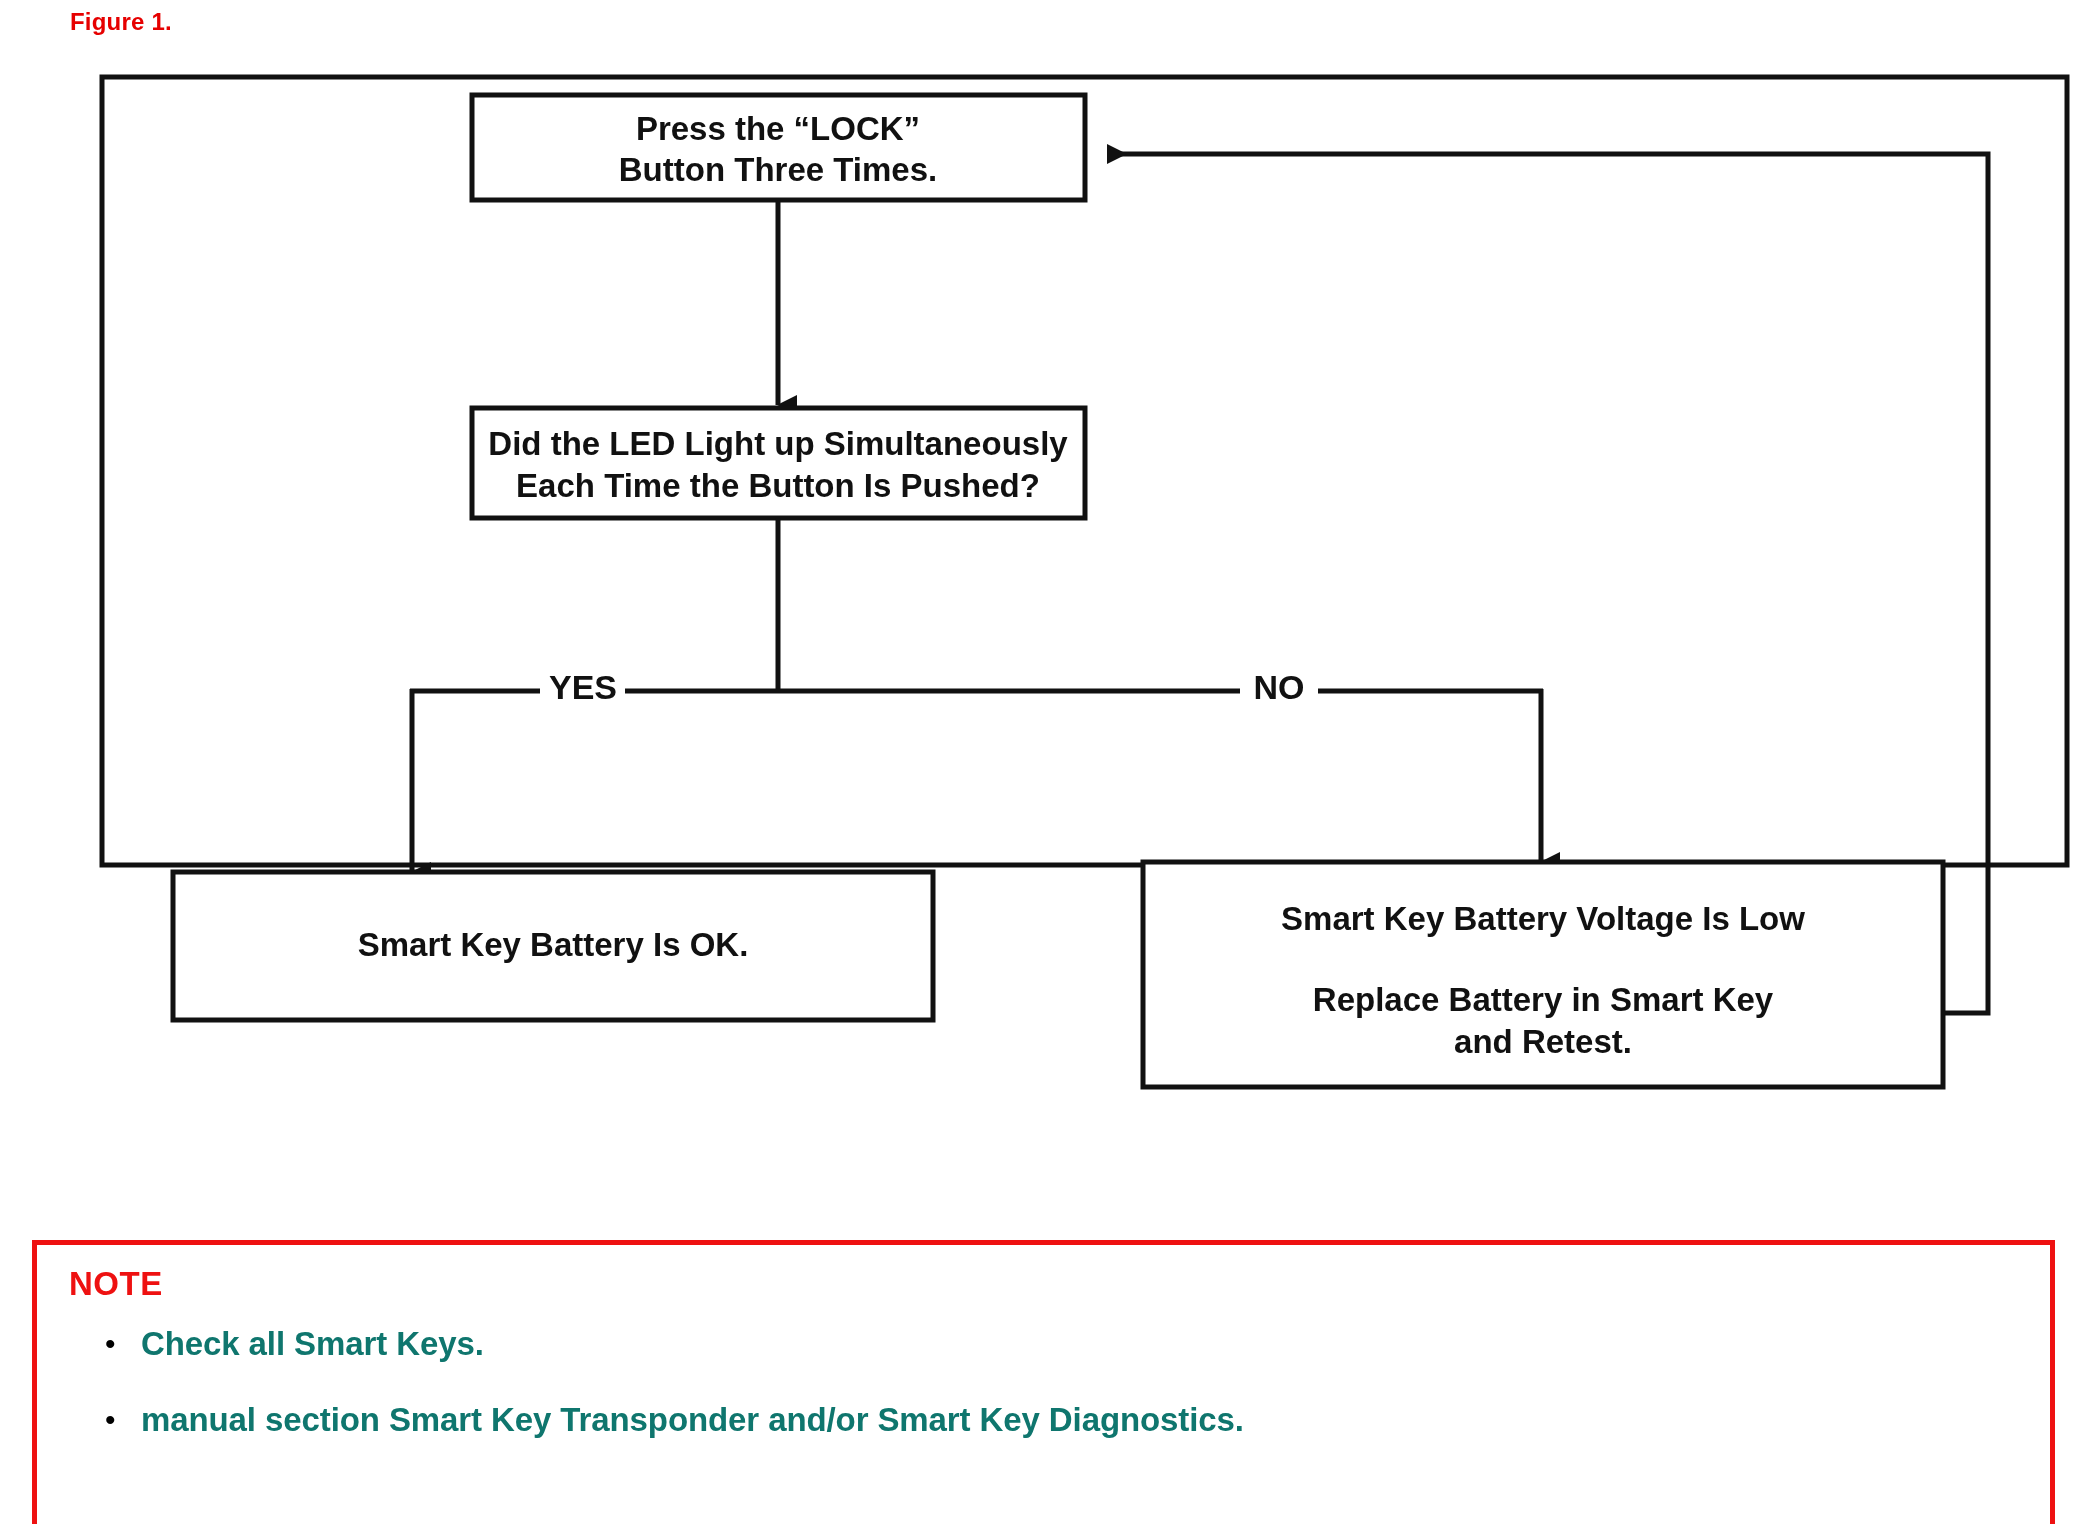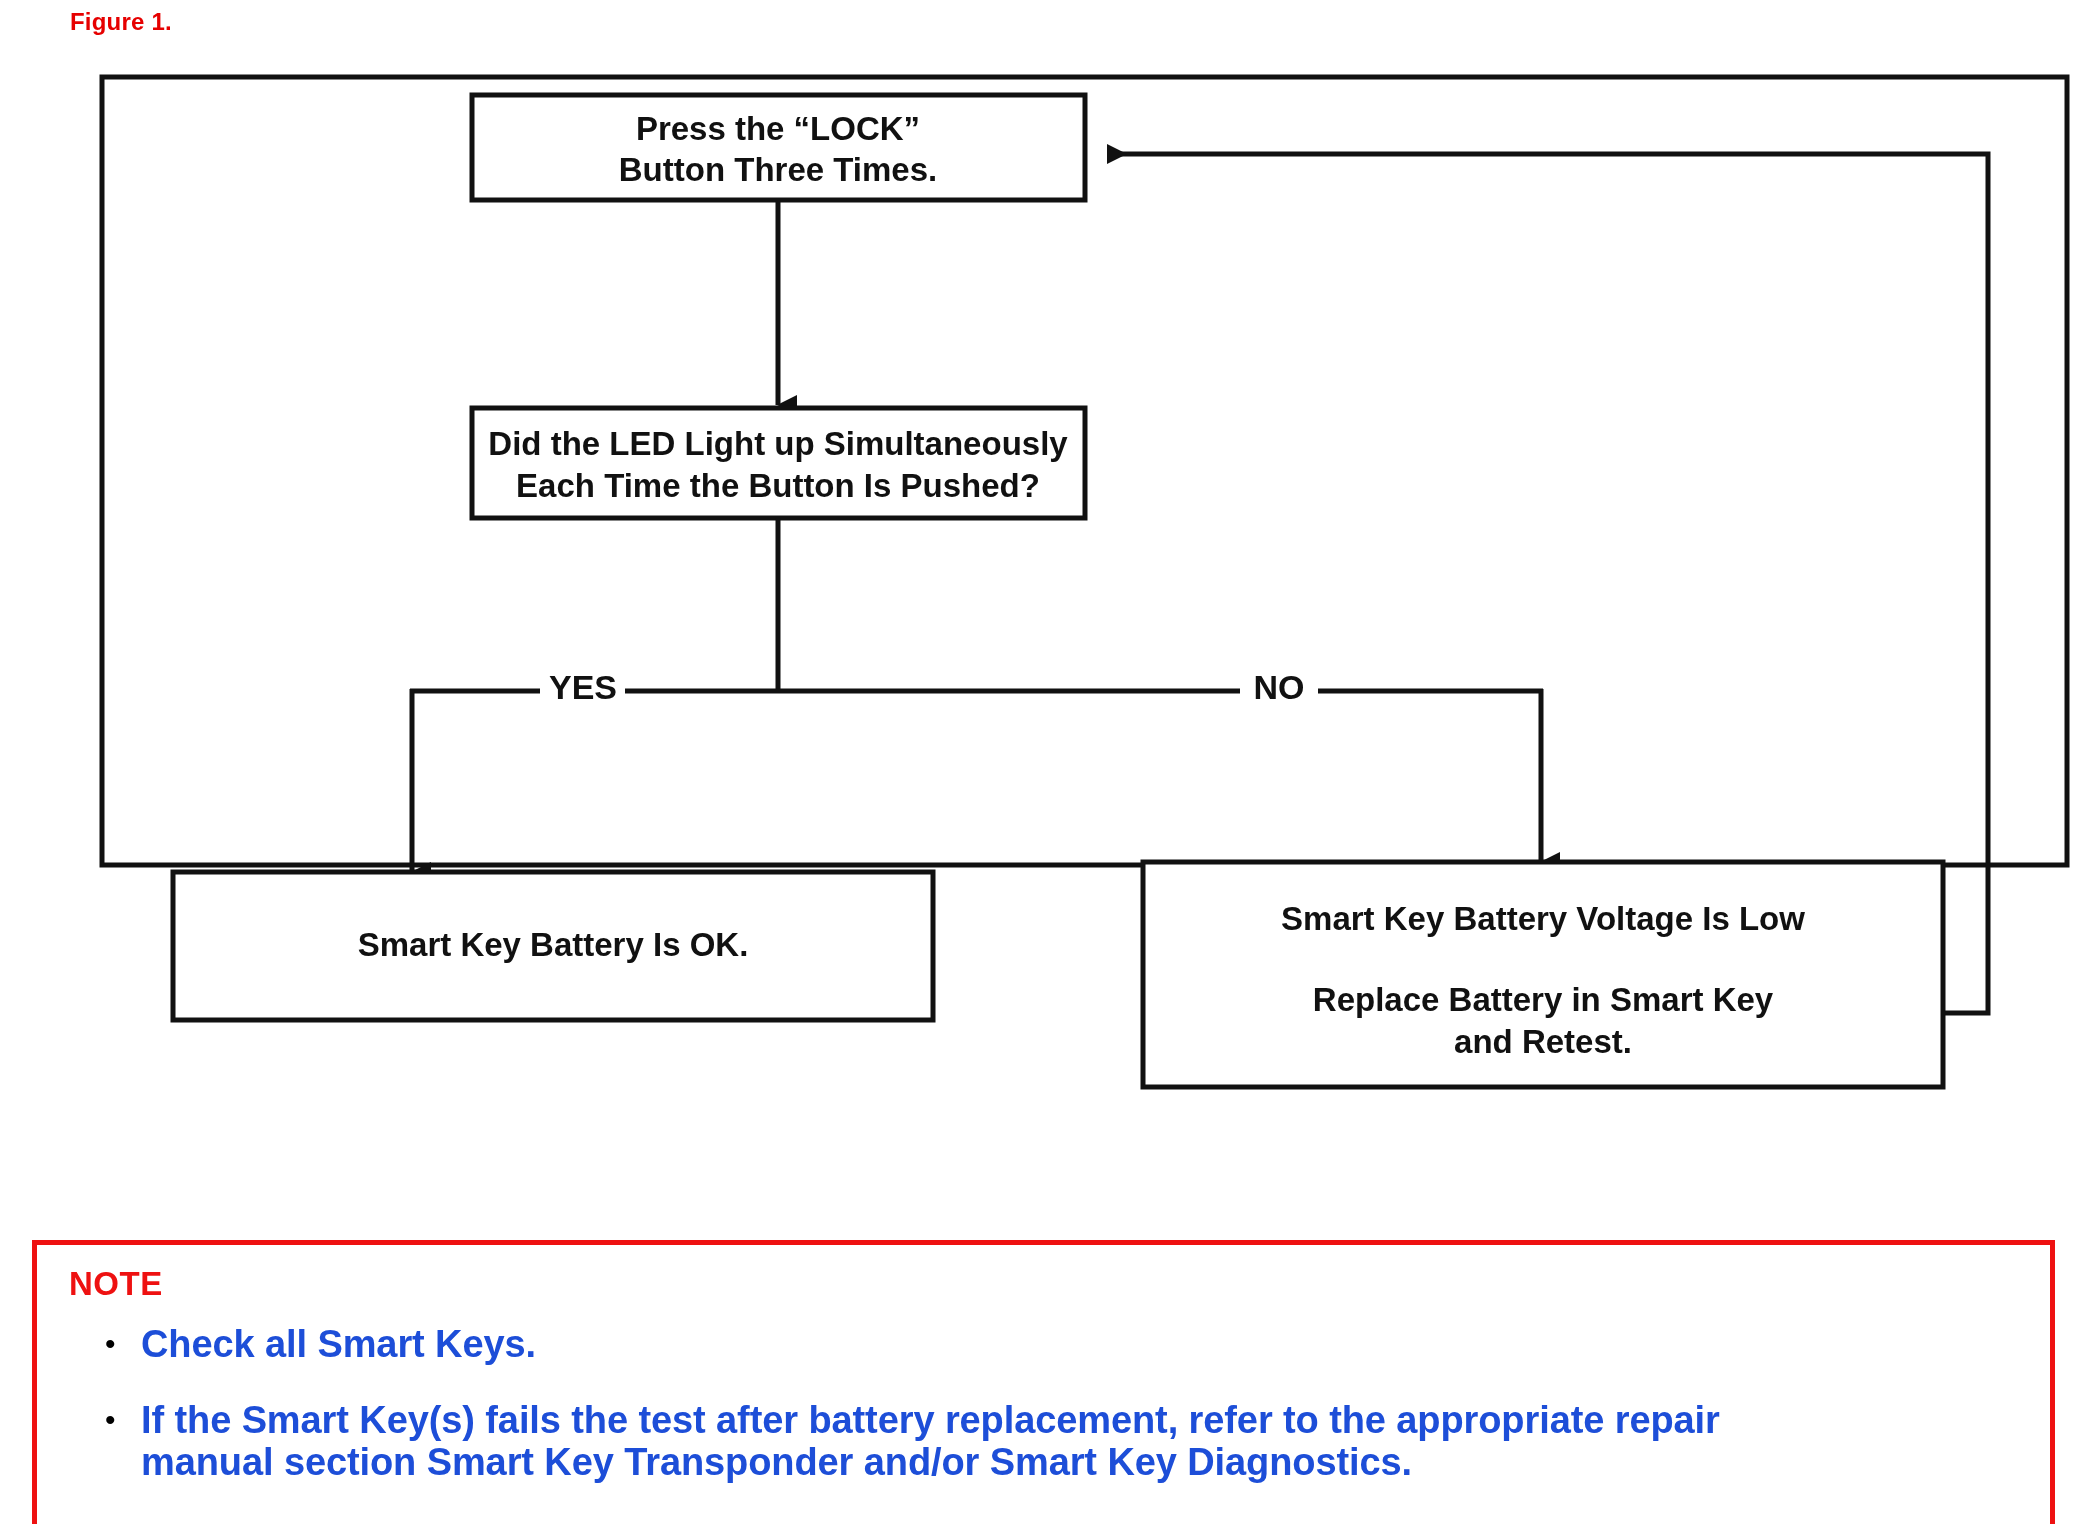--- a/index.html
+++ b/index.html
@@ -92,23 +92,23 @@
     width: 44px;
     flex: 0 0 44px;
     font-size: 30px;
     line-height: 42px;
     color: #000000;
     text-align: left;
     padding-left: 8px;
     box-sizing: border-box;
   }
   .note-text {
-    font-size: 38px;
-    font-weight: bold;
-    color: #1d4ed8;
+    font-size: 33px;
+    font-weight: bold;
+    color: #0f766e;
     line-height: 42px;
     letter-spacing: -0.1px;
   }
   .note-text .line2 {
     display: block;
   }
 </style>
 </head>
 <body>
 
@@ -182,21 +182,20 @@
       <div class="note-item">
         <div class="note-bullet">•</div>
         <div class="note-text">
           <span>Check all Smart Keys.</span>
         </div>
       </div>
 
       <div class="note-item">
         <div class="note-bullet">•</div>
         <div class="note-text">
-          <span>If the Smart Key(s) fails the test after battery replacement, refer to the appropriate repair</span>
           <span class="line2">manual section Smart Key Transponder and/or Smart Key Diagnostics.</span>
         </div>
       </div>
 
     </div>
   </div>
 
 </div>
 
 </body></html>

